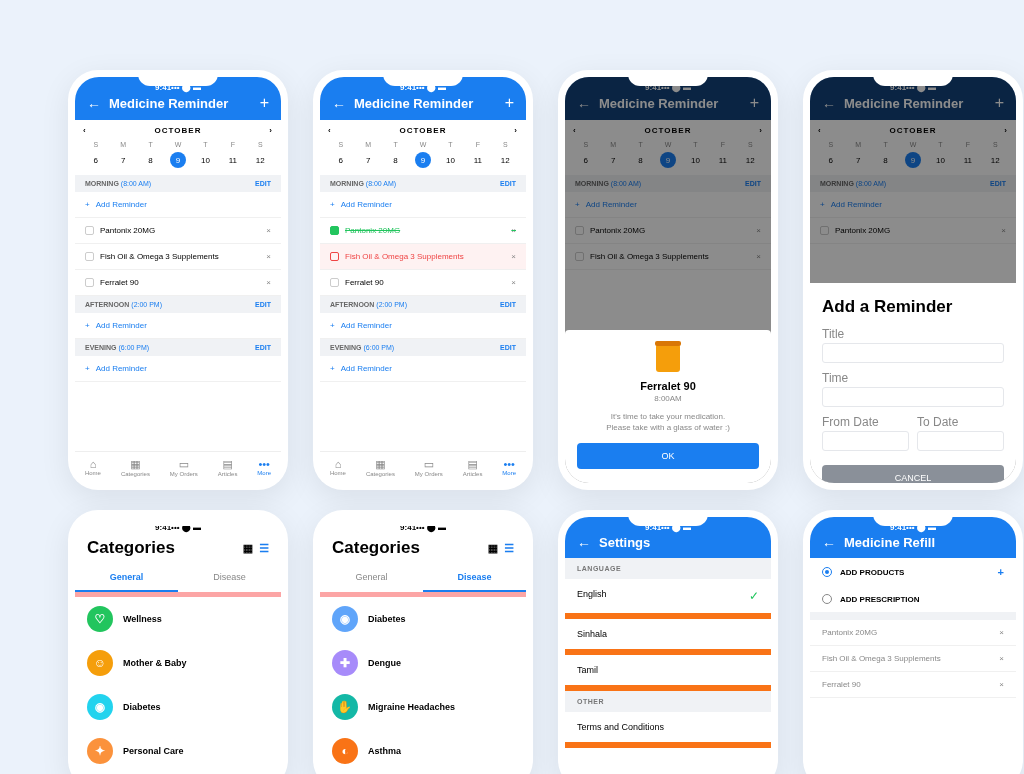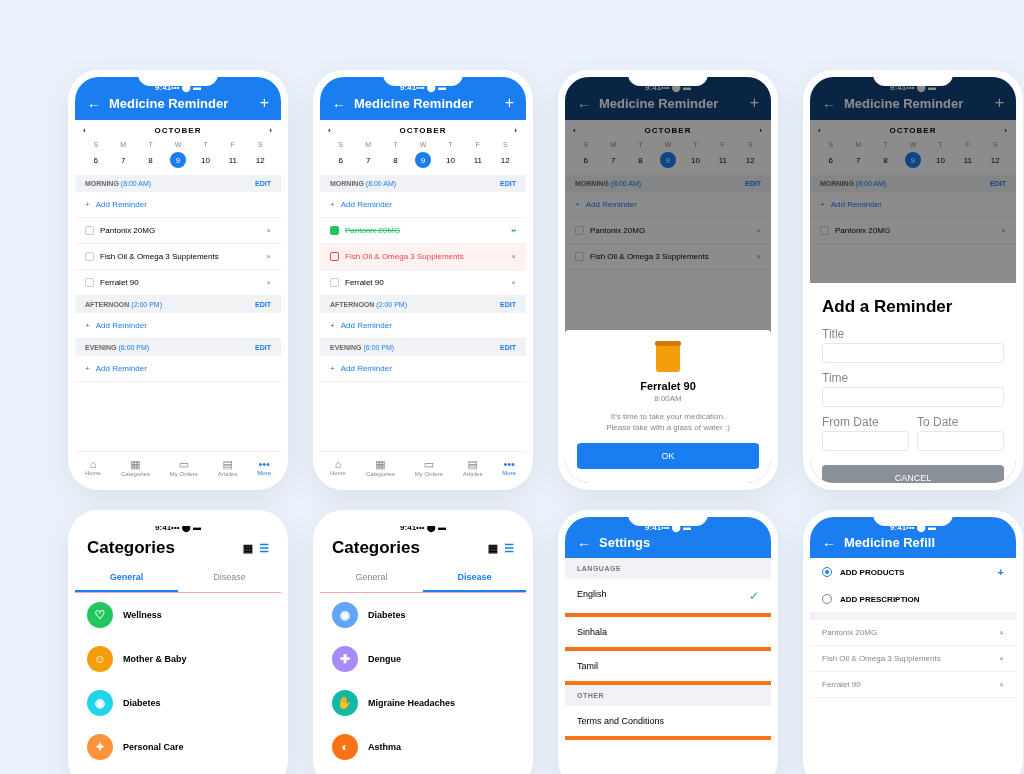--- a/index.html
+++ b/index.html
@@ -50,27 +50,27 @@
   .sheet h3 { font-size:17px; font-weight:700; margin-bottom:10px; }
   .field-label { font-size:12px; color:#888; margin-bottom:2px; }
   .field { border:1px solid #e5e7eb; border-radius:3px; height:20px; margin-bottom:8px; }
   .field-row { display:flex; gap:8px; }
   .field-row > div { flex:1; }
   .btn-row { display:flex; gap:8px; margin-top:6px;flex-direction:column; }
   .btn-row .btn { flex:1; }
   .page-title { font-size:17px; font-weight:800; padding:4px 12px 6px; display:flex; justify-content:space-between; align-items:center; }
   .view-icons { display:flex; gap:6px; font-size:11px; }
   .view-icons span:last-child { color:#1a7ef0; }
-  .tabs { display:flex; border-bottom:1px solid #fca5a5; }
+  .tabs { display:flex; border-bottom:5px solid #fca5a5; }
   .tabx { flex:1; text-align:center; padding:8px; font-size:9px; color:#888; }
   .tabx.active { color:#1a7ef0; border-bottom:2px solid #1a7ef0; font-weight:600; }
   .cat-item { display:flex; align-items:center; gap:10px; padding:9px 12px; font-size:9px; font-weight:600; }
   .cat-icon { width:26px; height:26px; border-radius:50%; display:flex; align-items:center; justify-content:center; color:#fff; font-size:12px; }
   .lang-section { background:#f0f2f5; padding:7px 12px; font-size:7px; font-weight:700; color:#777; letter-spacing:.5px; }
-  .lang-item { padding:10px 12px; font-size:9px; border-bottom:4px solid #f97316; display:flex; justify-content:space-between; }
+  .lang-item { padding:10px 12px; font-size:9px; border-bottom:6px solid #f97316; display:flex; justify-content:space-between; }
   .check { color:#22c55e; font-size:12px; }
   .radio-item { padding:8px 12px; font-size:8px; font-weight:700; display:flex; align-items:center; gap:8px; }
   .radio { width:10px; height:10px; border:1.5px solid #1a7ef0; border-radius:50%; position:relative; }
   .radio.on::after { content:''; position:absolute; inset:2px; background:#1a7ef0; border-radius:50%; }
   .radio-item.off .radio { border-color:#888; }
   .refill-item { padding:8px 12px; font-size:8px; color:#888; display:flex; justify-content:space-between; border-bottom:1px solid #f0f0f0; }
   .plus-blue { color:#1a7ef0; margin-left:auto; font-size:11px; }
 </style>
 </head>
 <body>

